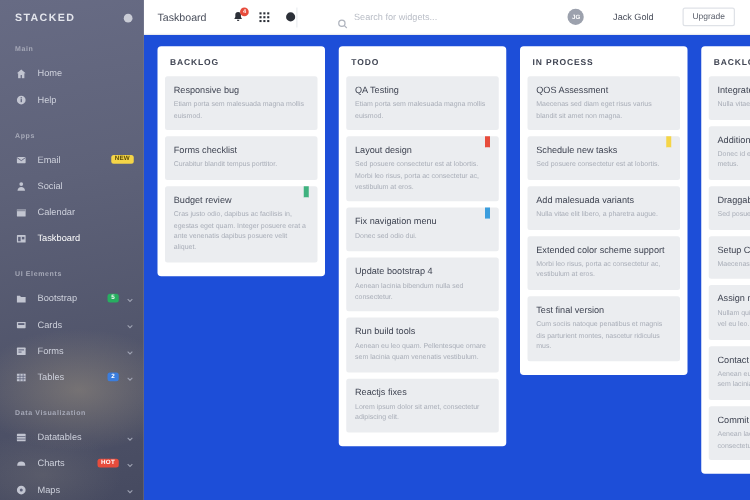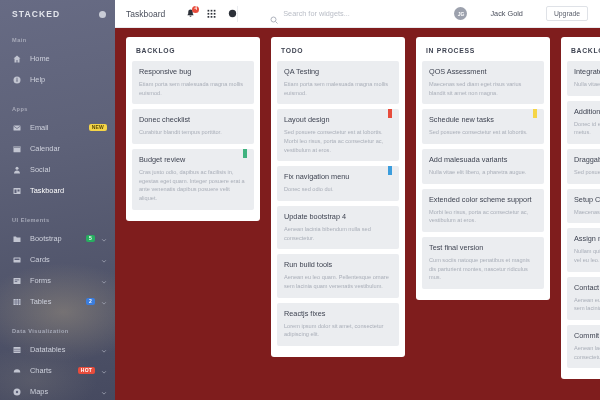--- a/index.html
+++ b/index.html
@@ -122,21 +122,21 @@
     border-radius: 2px; padding: 3px 7px;
     font-family: "Liberation Sans", sans-serif;
     font-size: 6.8px; color: #5a5f6b; cursor: pointer;
     white-space: nowrap;
   }
 
   
   .board {
     flex: 1; display: flex; gap: 11px;
     padding: 9px 0 0 11px;
-    background: #7f1d1d;
+    background: #1d4ed8;
     overflow: hidden;
   }
   .column {
     flex: 0 0 134px; width: 134px;
     background: #fff; border-radius: 3px;
     padding: 7px 6px 6px;
     align-self: flex-start;
     max-height: 363px;
     overflow: hidden;
   }
@@ -205,34 +205,34 @@
                 <rect x="1" y="3" width="14" height="10" rx="1"></rect>
                 <path d="M1 4l7 5 7-5" fill="none" stroke="#5c6079" stroke-width="1.4"></path>
               </svg>
             </span>
             <span class="sb-label">Email</span>
             <span class="sb-badge" style="background: rgb(245, 213, 71); color: rgb(90, 75, 8);">NEW</span>
           </div>
           <div class="sb-item">
             <span class="sb-ico">
               <svg viewBox="0 0 16 16">
+                <circle cx="8" cy="4.5" r="3"></circle>
+                <path d="M2 15c0-3.5 2.7-6 6-6s6 2.5 6 6z"></path>
+              </svg>
+            </span>
+            <span class="sb-label">Social</span>
+          </div>
+          <div class="sb-item">
+            <span class="sb-ico">
+              <svg viewBox="0 0 16 16">
                 <rect x="1" y="2.5" width="14" height="12" rx="1"></rect>
                 <rect x="1" y="2.5" width="14" height="3.5" fill="#8b8fa0"></rect>
               </svg>
             </span>
             <span class="sb-label">Calendar</span>
-          </div>
-          <div class="sb-item">
-            <span class="sb-ico">
-              <svg viewBox="0 0 16 16">
-                <circle cx="8" cy="4.5" r="3"></circle>
-                <path d="M2 15c0-3.5 2.7-6 6-6s6 2.5 6 6z"></path>
-              </svg>
-            </span>
-            <span class="sb-label">Social</span>
           </div>
           <div class="sb-item active">
             <span class="sb-ico">
               <svg viewBox="0 0 16 16">
                 <rect x="1" y="2" width="14" height="12" rx="1"></rect>
                 <rect x="3" y="5" width="4" height="7" fill="#5c6079"></rect>
                 <rect x="9" y="5" width="4" height="4" fill="#5c6079"></rect>
               </svg>
             </span>
             <span class="sb-label">Taskboard</span>
@@ -381,21 +381,21 @@
     </header>
 
     <div class="board" id="board">
         <section class="column">
           <div class="col-title">BACKLOG</div>
           <article class="card">
             <div class="card-title">Responsive bug</div>
             <div class="card-desc">Etiam porta sem malesuada magna mollis euismod.</div>
           </article>
           <article class="card">
-            <div class="card-title">Donec checklist</div>
+            <div class="card-title">Forms checklist</div>
             <div class="card-desc">Curabitur blandit tempus porttitor.</div>
           </article>
           <article class="card">
             <span class="flag" style="background: rgb(63, 178, 127);"></span>
             <div class="card-title">Budget review</div>
             <div class="card-desc">Cras justo odio, dapibus ac facilisis in, egestas eget quam. Integer posuere erat a ante venenatis dapibus posuere velit aliquet.</div>
           </article>
         </section>
         <section class="column">
           <div class="col-title">TODO</div>

